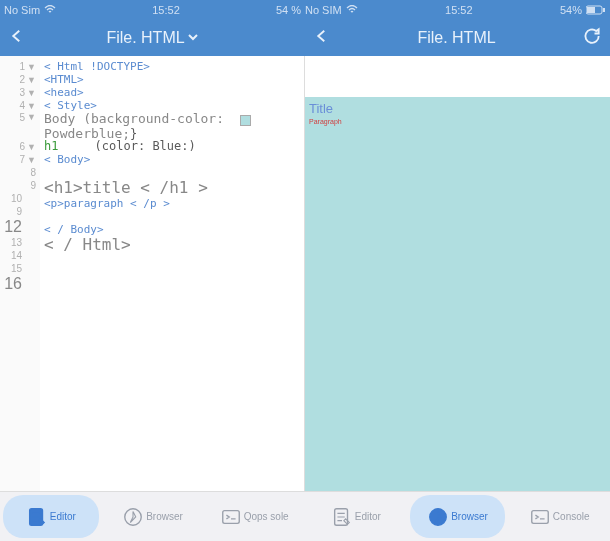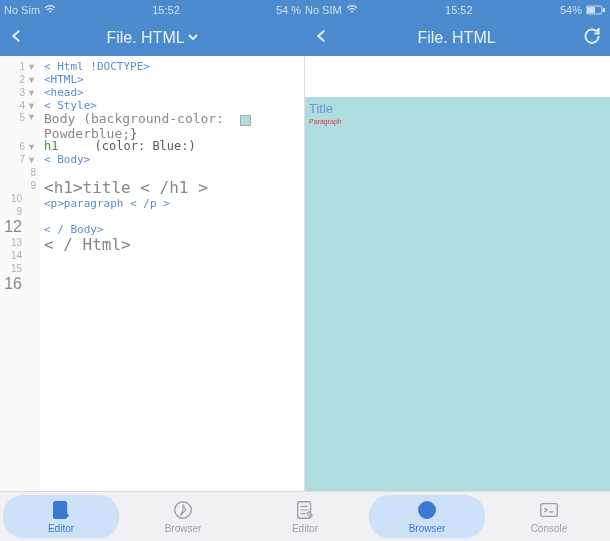--- a/index.html
+++ b/index.html
@@ -63,21 +63,20 @@
     .color-swatch { display:inline-block; width:11px; height:11px; background:#b0dee0; border:1px solid #aaa; vertical-align:middle;}
     .big-row { font-size: 16px; color: #888; height:18px; line-height:18px;}
     
     .preview-title { color: #6a8fd8; font-size: 13px; margin-bottom: 2px; }
     .preview-para { color: #d04040; font-size: 7px; }
     
     .tabbar { height: 50px; display: flex; border-top: 1px solid #ddd; background: #f1f1f4;}
     .tab-cell {
       flex: 1;
       display: flex;
-      flex-direction: column;
       align-items: center;
       justify-content: center;
       gap: 2px;
       color: #9aa0ab;
       font-size: 10px;
       border-radius: 20px;
       margin: 3px;
     }
     .tab-cell.active { background: #cde2f8; color: #3b7ad0; }
     .tab-icon { width: 22px; height: 22px; display:flex; align-items:center; justify-content:center;}
@@ -252,20 +251,29 @@
         <svg width="22" height="22" viewBox="0 0 24 24" fill="none">
           <circle cx="12" cy="12" r="9" stroke="#9aa0ab" stroke-width="1.5"></circle>
           <path d="M12 6l3 6-6 6 3-6z" stroke="#9aa0ab" stroke-width="1.2" fill="none"></path>
         </svg>
       </div>
       <div>Browser</div>
     </div>
     <div class="tab-cell">
       <div class="tab-icon">
         <svg width="22" height="22" viewBox="0 0 24 24" fill="none">
+          <rect x="3" y="5" width="18" height="14" rx="2" stroke="#9aa0ab" stroke-width="1.5"></rect>
+          <path d="M7 10l3 2-3 2M12 14h5" stroke="#9aa0ab" stroke-width="1.5"></path>
+        </svg>
+      </div>
+      <div>Qops sole</div>
+    </div>
+    <div class="tab-cell">
+      <div class="tab-icon">
+        <svg width="22" height="22" viewBox="0 0 24 24" fill="none">
           <rect x="4" y="3" width="14" height="18" rx="2" stroke="#9aa0ab" stroke-width="1.5"></rect>
           <path d="M7 8h8M7 12h8M7 16h5M16 14l4 4-2 2-4-4z" stroke="#9aa0ab" stroke-width="1.2"></path>
         </svg>
       </div>
       <div>Editor</div>
     </div>
     <div class="tab-cell active">
       <div class="tab-icon">
         <svg width="22" height="22" viewBox="0 0 24 24" fill="none">
           <circle cx="12" cy="12" r="9" stroke="#3b7ad0" stroke-width="1.5"></circle>

